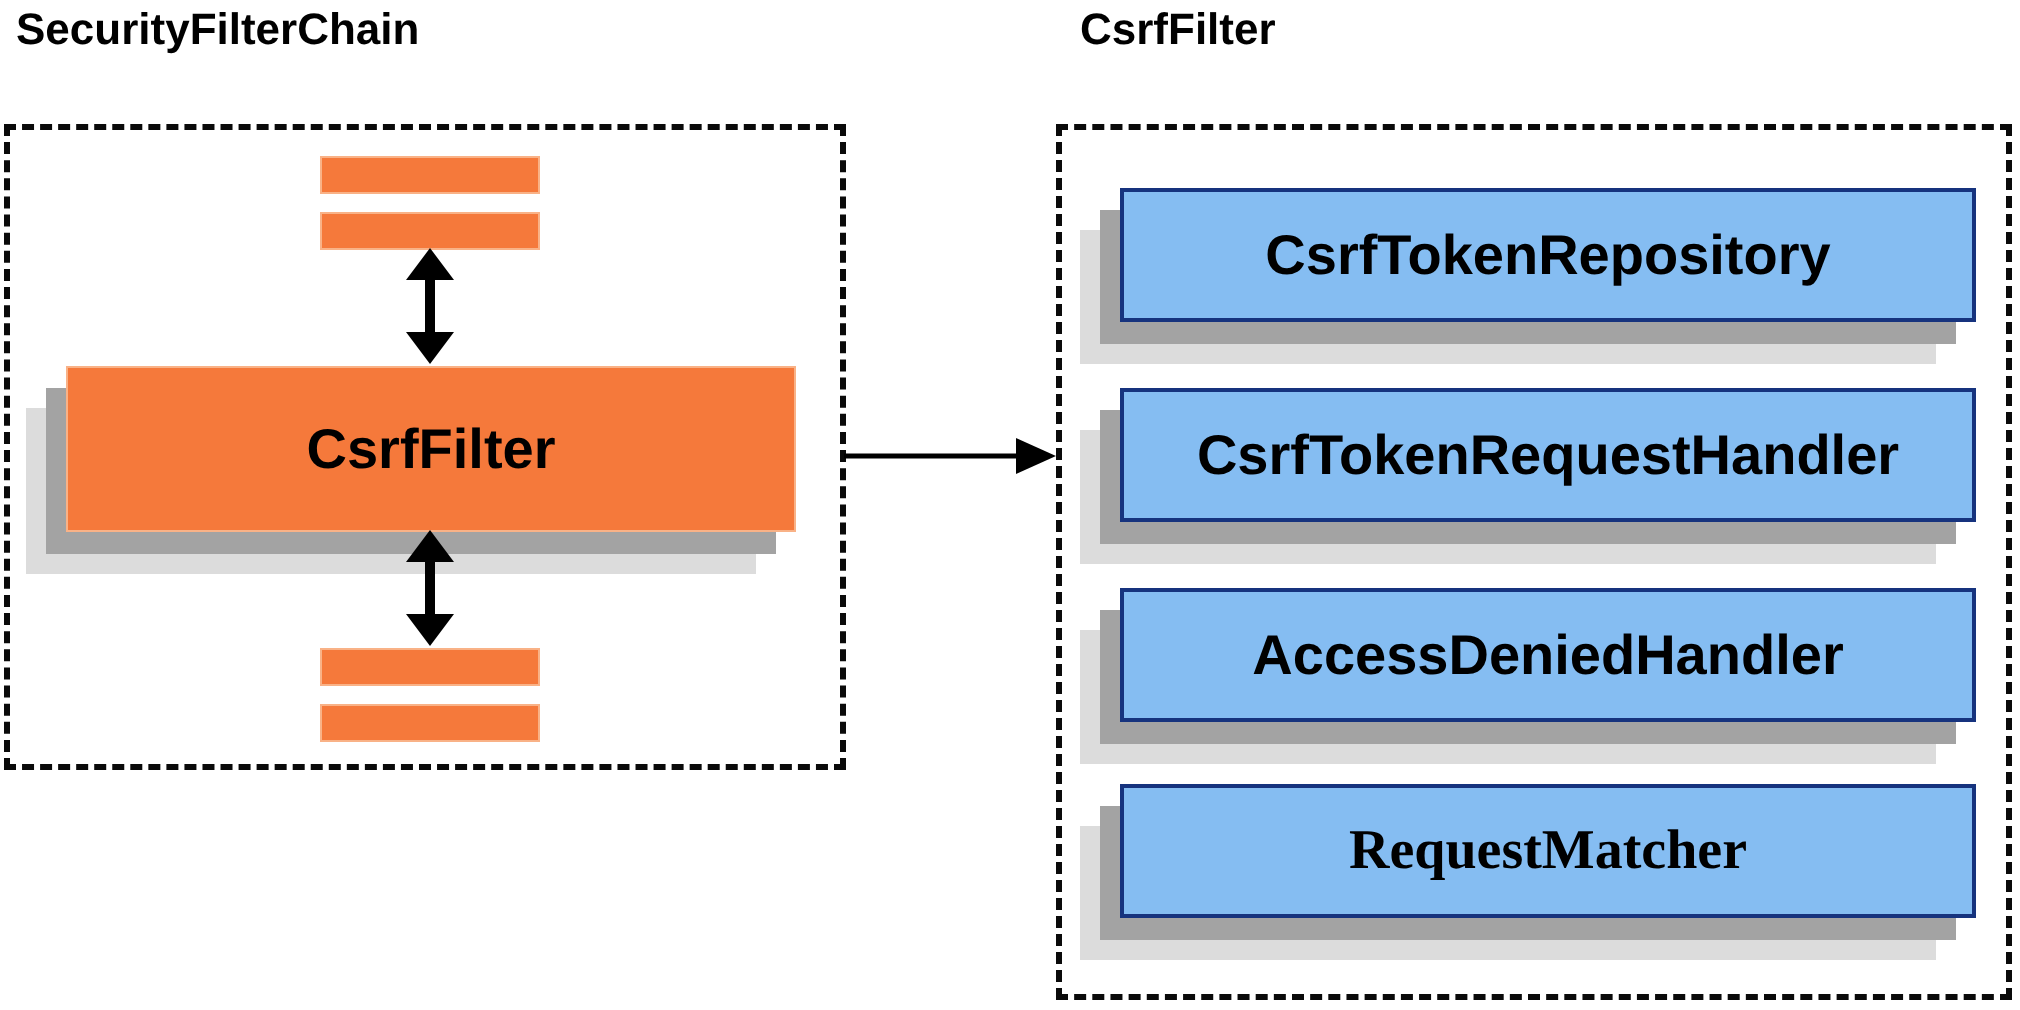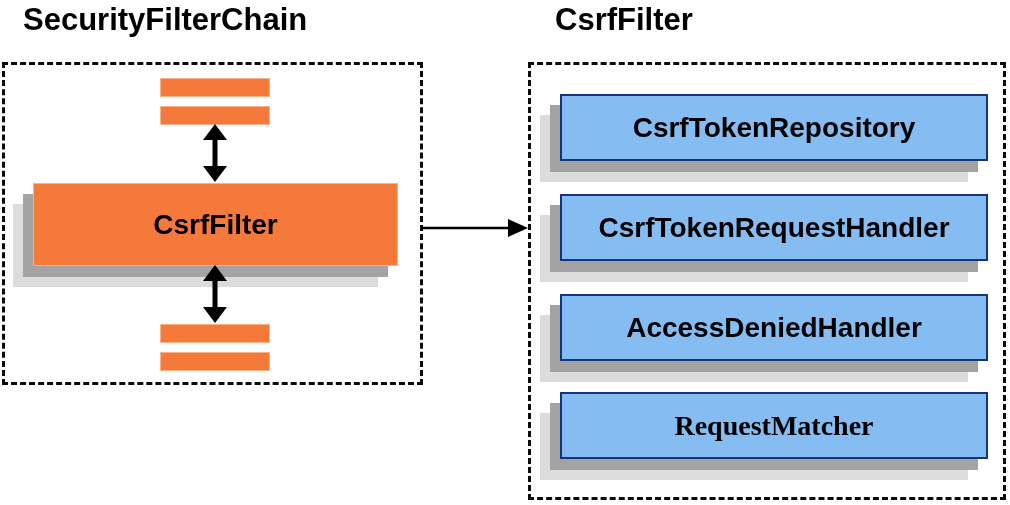--- a/index.html
+++ b/index.html
@@ -5,21 +5,21 @@
   :root{
     --orange:#f5793b; --orange-border:#f9b287;
     --blue-fill:#85bdf2; --blue-border:#16337e;
     --shadow-dark:#a3a3a3; --shadow-light:#dcdcdc;
     --text:#000000;
   }
   html,body{margin:0;padding:0;background:#ffffff;}
   body{font-family:"Liberation Sans","DejaVu Sans",sans-serif;color:var(--text);}
   .canvas{position:relative;width:1010px;height:505px;background:#ffffff;overflow:hidden;}
 
-  .panel-title{position:absolute;font-size:31px;font-weight:bold;letter-spacing:0px;white-space:nowrap;margin-left:15px;}
+  .panel-title{position:absolute;font-size:22px;font-weight:bold;letter-spacing:0px;white-space:nowrap;}
   .title-left{left:8px;top:2px;}
   .title-right{left:540px;top:2px;}
 
   .dashed-box{position:absolute;border:3px dashed #0a0a0a;box-sizing:border-box;background:transparent;}
   .chain-box{left:2px;top:62px;width:421px;height:323px;}
   .csrf-box{left:528px;top:62px;width:478px;height:438px;}
 
   .filter-bar{position:absolute;left:160px;width:110px;height:19px;background:var(--orange);
     border:1px solid var(--orange-border);box-sizing:border-box;}
   .bar-1{top:78px;} .bar-2{top:106px;} .bar-3{top:324px;} .bar-4{top:352px;}

